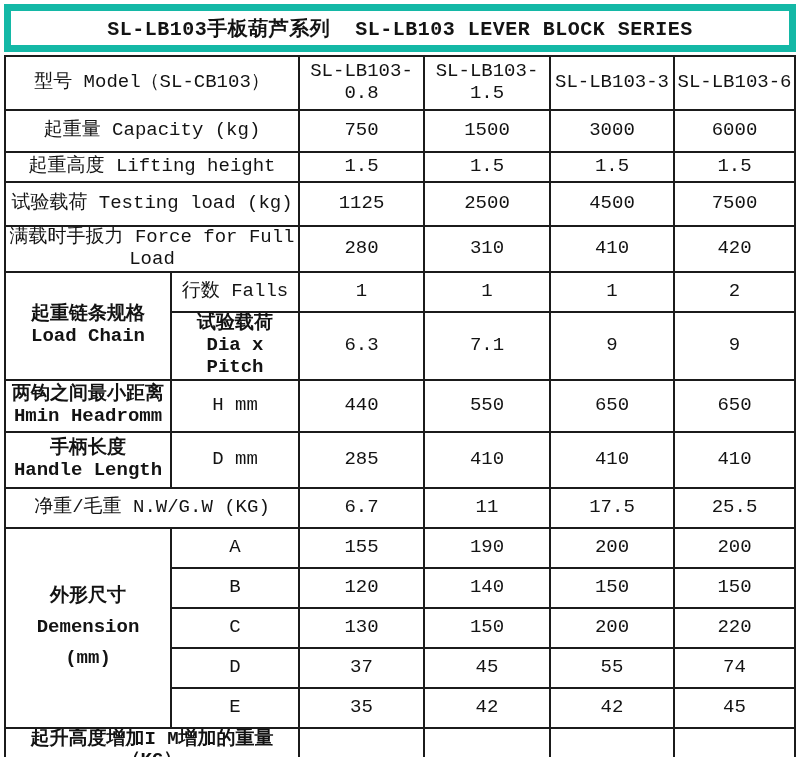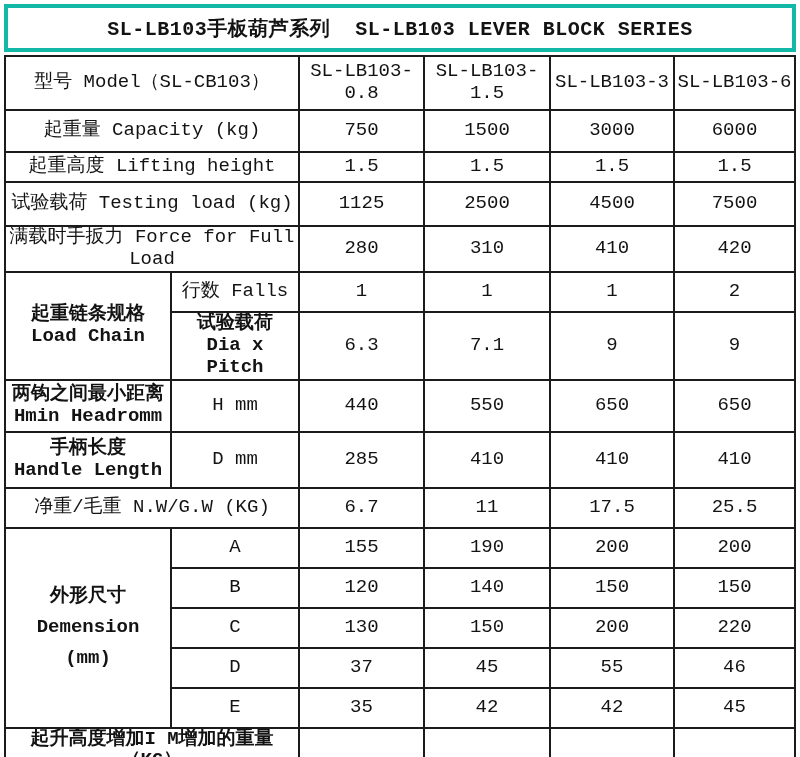--- a/index.html
+++ b/index.html
@@ -11,21 +11,21 @@
     width: 792px;
     margin: 0 auto;
     padding-top: 4px;
     font-family: "Liberation Mono", "DejaVu Sans Mono", monospace;
     color: #131313;
   }
   .title-box {
     box-sizing: border-box;
     width: 792px;
     height: 48px;
-    border: 4px solid #14b8a6;
+    border: 7px solid #14b8a6;
     display: flex;
     align-items: center;
     justify-content: center;
     font-size: 20px;
     font-weight: bold;
     letter-spacing: 0.5px;
     white-space: pre;
   }
   table.spec {
     margin-top: 3px;
@@ -188,21 +188,21 @@
       <td>150</td>
       <td>200</td>
       <td>220</td>
     </tr>
 
     <tr style="height:40px">
       <td>D</td>
       <td>37</td>
       <td>45</td>
       <td>55</td>
-      <td>46</td>
+      <td>74</td>
     </tr>
 
     <tr style="height:40px">
       <td>E</td>
       <td>35</td>
       <td>42</td>
       <td>42</td>
       <td>45</td>
     </tr>
 

